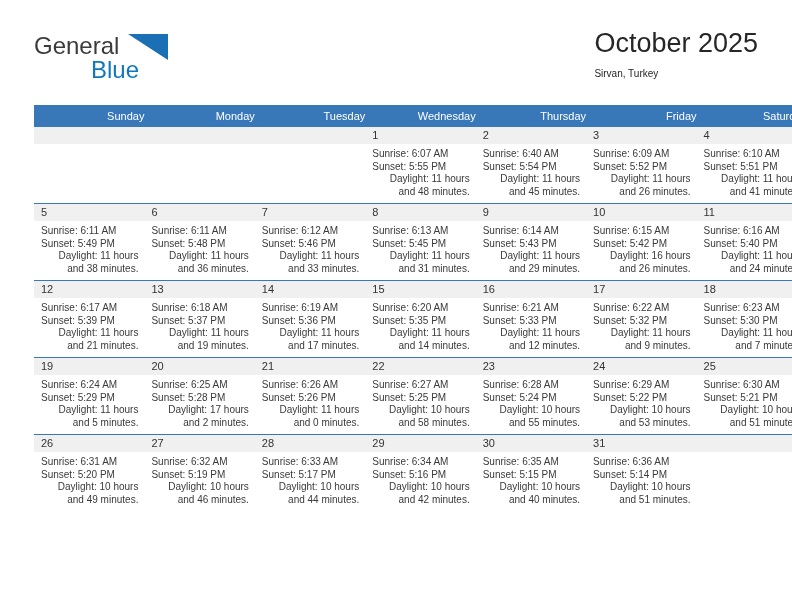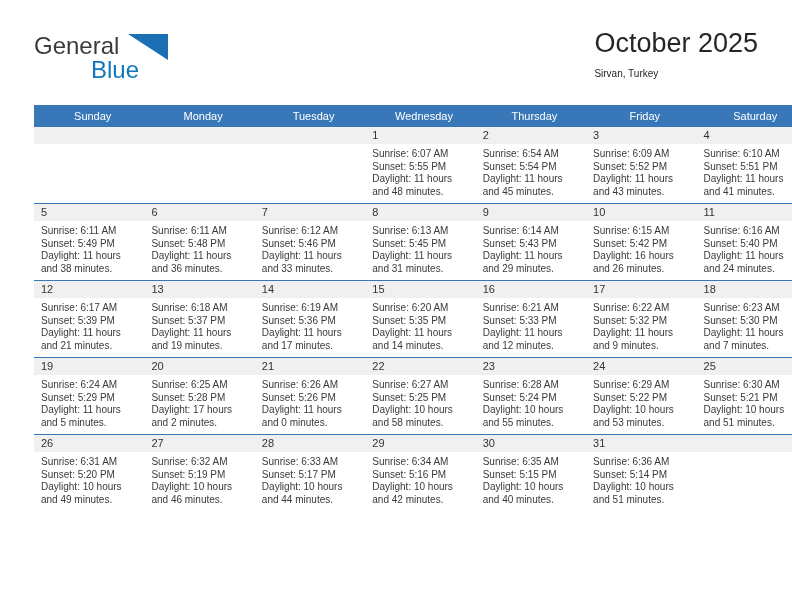--- a/index.html
+++ b/index.html
@@ -87,21 +87,21 @@
   table.cal {
     border-collapse: collapse;
     table-layout: fixed;
     width: 724px;
   }
   table.cal th {
     background: #3878b8;
     color: #ffffff;
     font-size: 11px;
     font-weight: normal;
-    text-align: center;
+    text-align: right;
     padding: 5px 0 5px 7px;
     height: 11px;
     border: none;
     width: 103.43px;
   }
   table.cal td {
     vertical-align: top;
     padding: 0;
     border: none;
     border-top: 1.4px solid #3878b8;
@@ -125,20 +125,21 @@
     padding: 4px 6px 0 7px;
     font-size: 10px;
     line-height: 12.6px;
     color: #3a3a3a;
   }
   .cell-body div {
     white-space: nowrap;
   }
   .cell-body .dl {
     white-space: normal;
+    text-align: right;
   }
 </style>
 </head>
 <body>
 
 <div class="page">
 
   <div class="top">
 
     <div class="logo">
@@ -202,31 +203,31 @@
             <div class="daynum-band">1</div>
             <div class="cell-body">
               <div>Sunrise: 6:07 AM</div>
               <div>Sunset: 5:55 PM</div>
               <div class="dl">Daylight: 11 hours and 48 minutes.</div>
             </div>
           </td>
           <td>
             <div class="daynum-band">2</div>
             <div class="cell-body">
-              <div>Sunrise: 6:54 AM</div>
+              <div>Sunrise: 6:40 AM</div>
               <div>Sunset: 5:54 PM</div>
               <div class="dl">Daylight: 11 hours and 45 minutes.</div>
             </div>
           </td>
           <td>
             <div class="daynum-band">3</div>
             <div class="cell-body">
               <div>Sunrise: 6:09 AM</div>
               <div>Sunset: 5:52 PM</div>
-              <div class="dl">Daylight: 11 hours and 43 minutes.</div>
+              <div class="dl">Daylight: 11 hours and 26 minutes.</div>
             </div>
           </td>
           <td>
             <div class="daynum-band">4</div>
             <div class="cell-body">
               <div>Sunrise: 6:10 AM</div>
               <div>Sunset: 5:51 PM</div>
               <div class="dl">Daylight: 11 hours and 41 minutes.</div>
             </div>
           </td>

